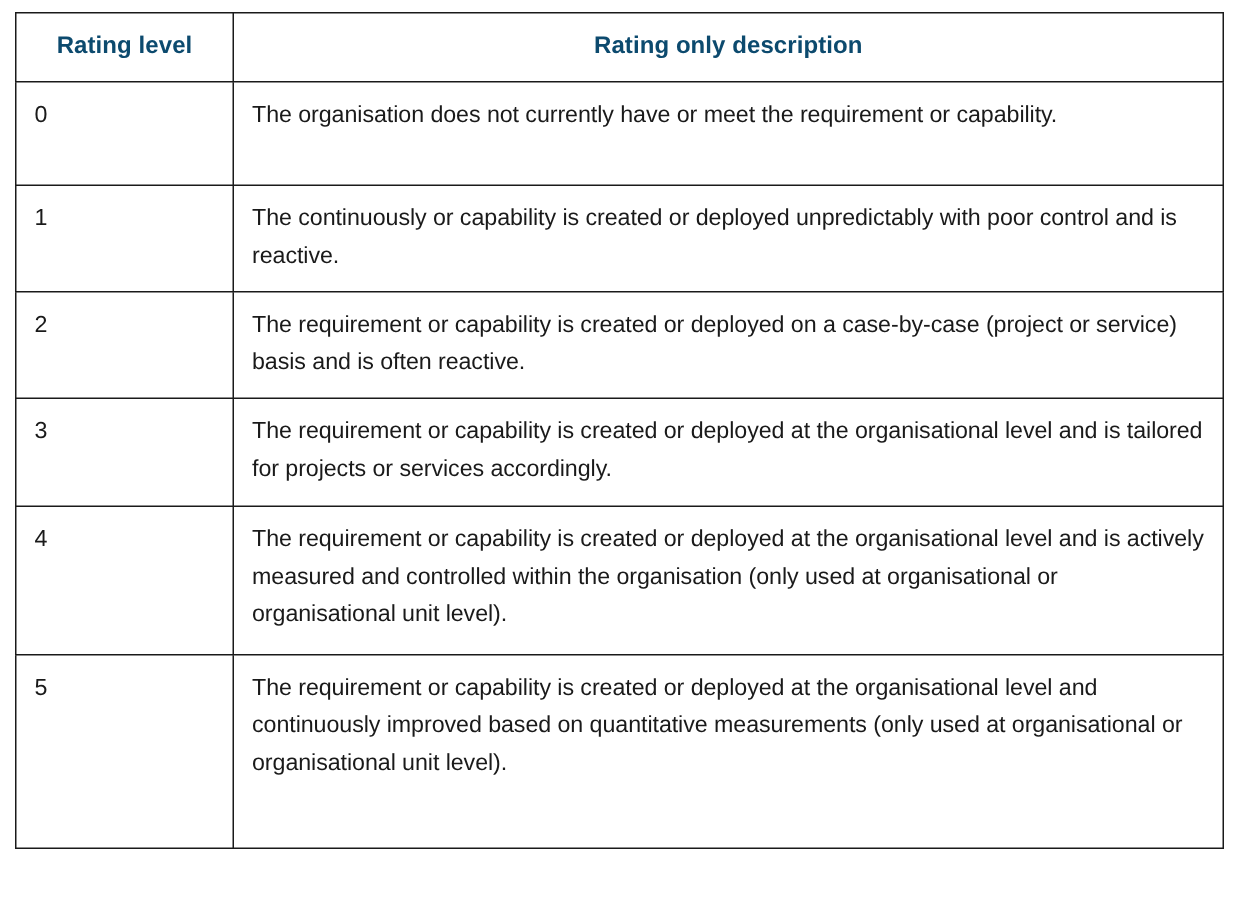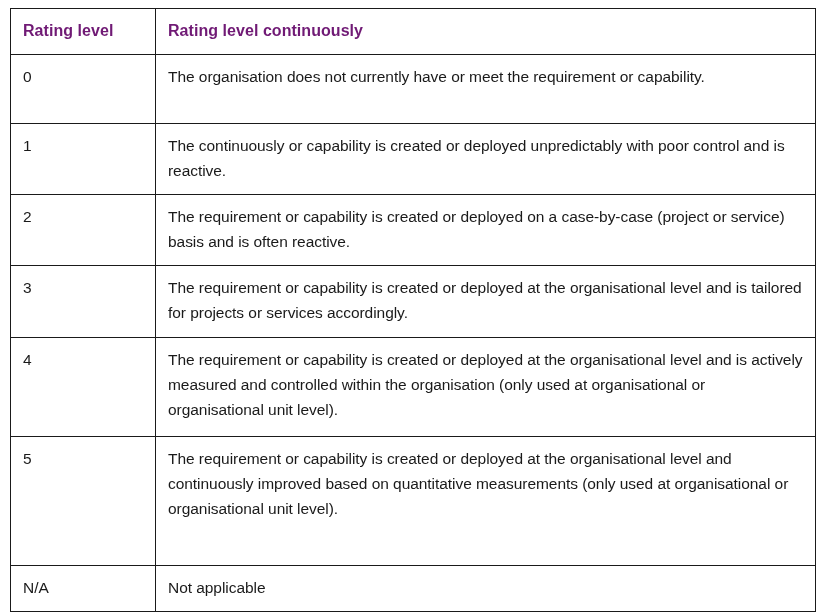--- a/index.html
+++ b/index.html
@@ -42,25 +42,26 @@
     padding: 9px 12px 11px 12px;
     font-size: 15.5px;
     line-height: 1.62;
     color: #1a1a1a;
     font-weight: normal;
     letter-spacing: -0.05px;
   }
 
   table.rating-table thead th {
     font-weight: bold;
-    color: #701a75;
+    color: #0c4a6e;
     font-size: 16px;
     padding-top: 9px;
     padding-bottom: 10px;
     letter-spacing: 0.05px;
+    text-align: center;
   }
 
   table.rating-table tbody td.level-cell {
     white-space: nowrap;
   }
 
   
   tr[data-row="0"] td { height: 48px; }
   tr[data-row="1"] td { height: 48px; }
   tr[data-row="2"] td { height: 48px; }
@@ -74,21 +75,21 @@
 
 <div id="rating-table-wrap">
   <table class="rating-table">
     <colgroup>
       <col class="col-level">
       <col class="col-desc">
     </colgroup>
     <thead>
       <tr>
         <th>Rating level</th>
-        <th>Rating level continuously</th>
+        <th>Rating only description</th>
       </tr>
     </thead>
     <tbody>
       <tr data-row="0">
         <td class="level-cell">0</td>
         <td class="desc-cell">The organisation does not currently have or meet the requirement or capability.</td>
       </tr>
       <tr data-row="1">
         <td class="level-cell">1</td>
         <td class="desc-cell">The continuously or capability is created or deployed unpredictably with poor control and is reactive.</td>
@@ -102,19 +103,15 @@
         <td class="desc-cell">The requirement or capability is created or deployed at the organisational level and is tailored for projects or services accordingly.</td>
       </tr>
       <tr data-row="4">
         <td class="level-cell">4</td>
         <td class="desc-cell">The requirement or capability is created or deployed at the organisational level and is actively measured and controlled within the organisation (only used at organisational or organisational unit level).</td>
       </tr>
       <tr data-row="5">
         <td class="level-cell">5</td>
         <td class="desc-cell">The requirement or capability is created or deployed at the organisational level and continuously improved based on quantitative measurements (only used at organisational or organisational unit level).</td>
       </tr>
-      <tr data-row="6">
-        <td class="level-cell">N/A</td>
-        <td class="desc-cell">Not applicable</td>
-      </tr>
     </tbody>
   </table>
 </div>
 
 </body></html>

